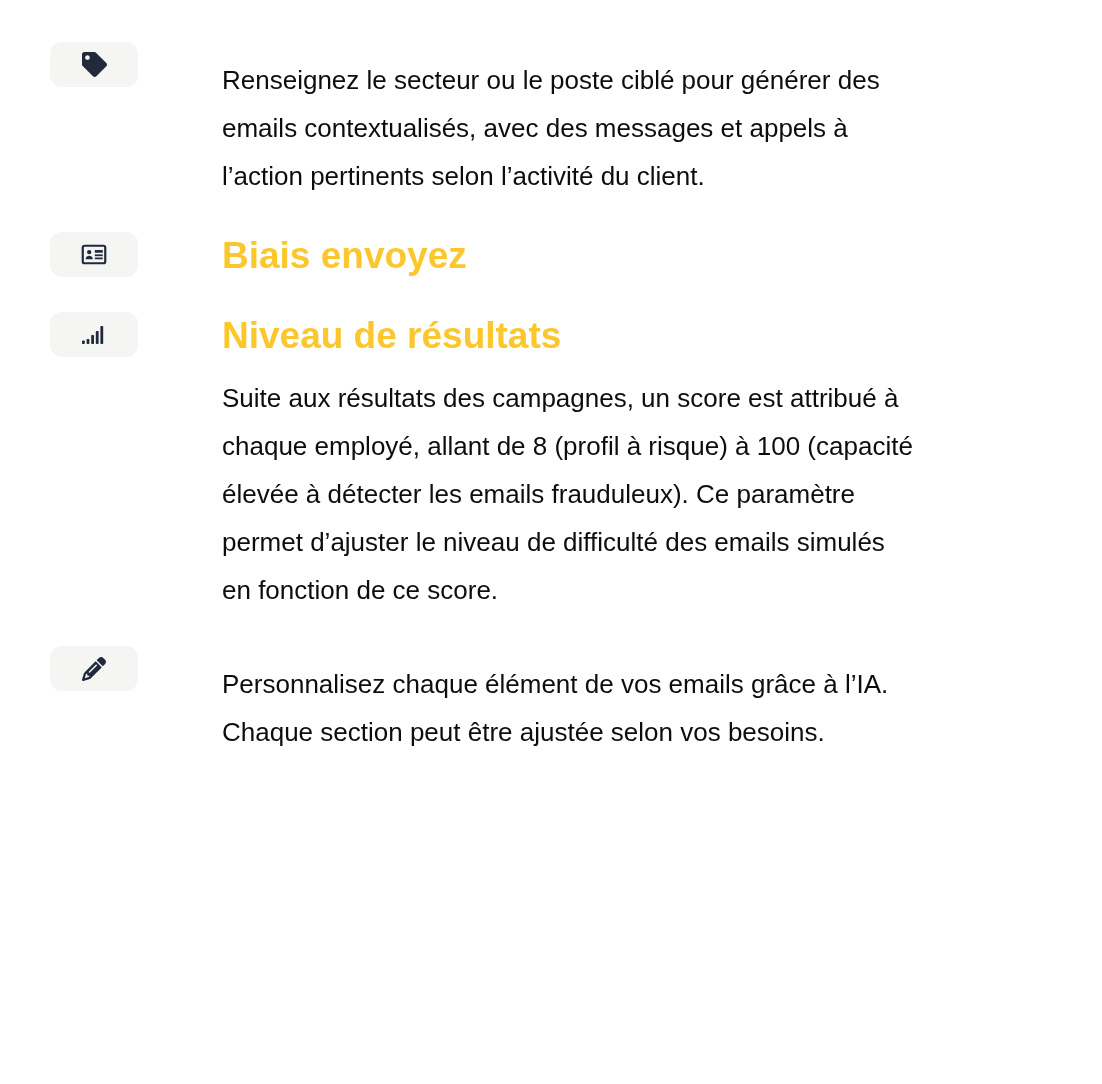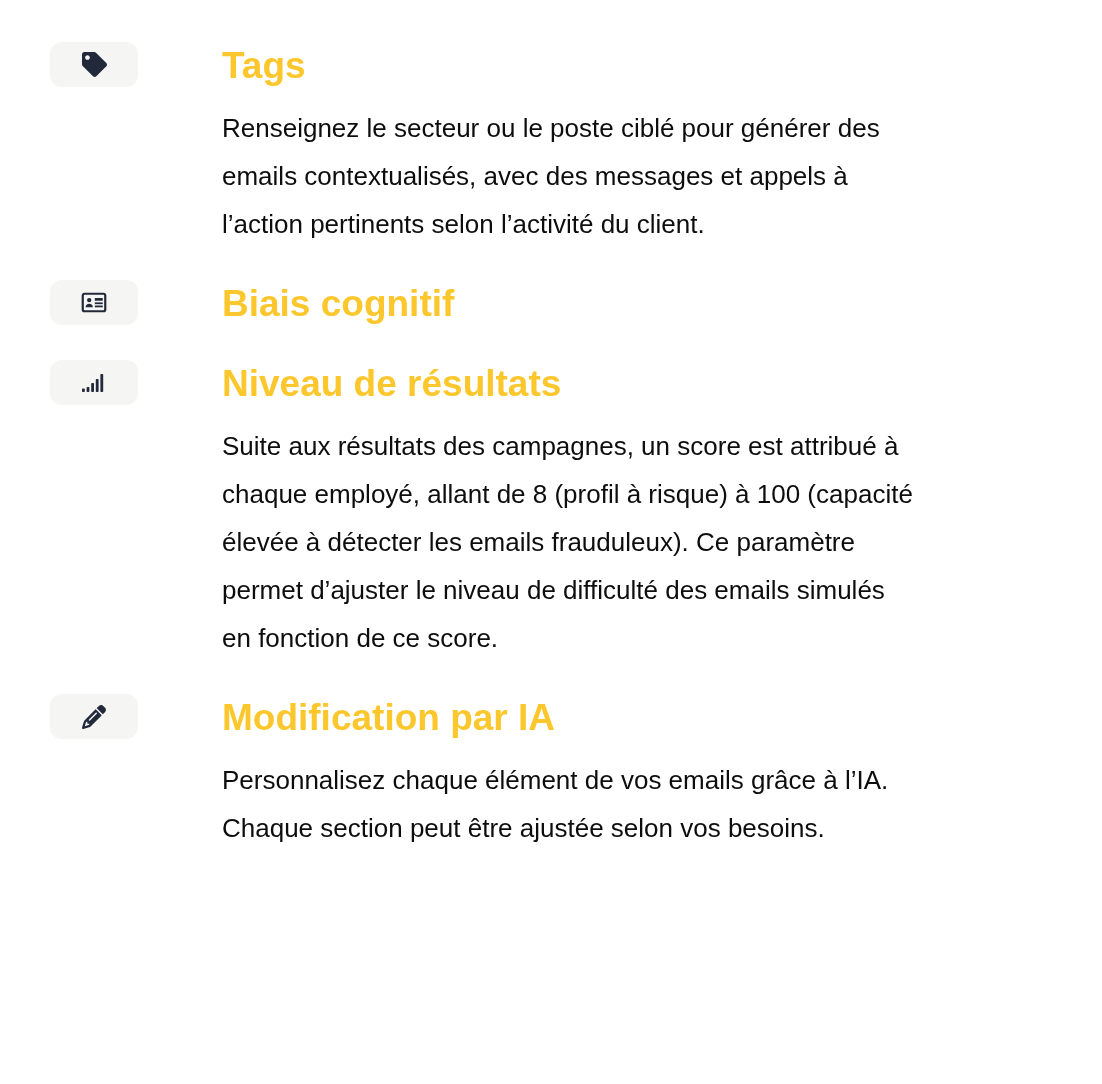--- a/index.html
+++ b/index.html
@@ -65,40 +65,39 @@
 
 <div class="page">
 
   <section class="feature">
     <div class="icon-box">
       <svg width="25" height="25" viewBox="0 0 512 512" fill="currentColor" aria-hidden="true">
         <path d="M0 252.118V48C0 21.49 21.49 0 48 0h204.118a48 48 0 0 1 33.941 14.059l211.882 211.882c18.745 18.745 18.745 49.137 0 67.882L293.823 497.941c-18.745 18.745-49.137 18.745-67.882 0L14.059 286.059A48 48 0 0 1 0 252.118zM112 64c-26.51 0-48 21.49-48 48s21.49 48 48 48 48-21.49 48-48-21.49-48-48-48z"></path>
       </svg>
     </div>
     <div class="content">
-      <h2 class="title">Tags</h2>
       <p class="desc">Renseignez le secteur ou le poste ciblé pour générer des
 emails contextualisés, avec des messages et appels à
 l’action pertinents selon l’activité du client.</p>
     </div>
   </section>
 
   <section class="feature">
     <div class="icon-box">
       <svg width="30" height="25" viewBox="0 0 24 24" fill="none" aria-hidden="true">
         <rect x="1.2" y="3.6" width="21.6" height="16.8" rx="1.8" stroke="currentColor" stroke-width="2.1" fill="none"></rect>
         <circle cx="7.4" cy="9.7" r="2.1" fill="currentColor"></circle>
         <path d="M3.9 16.6c0-1.95 1.57-3.3 3.5-3.3s3.5 1.35 3.5 3.3z" fill="currentColor"></path>
         <rect x="12.8" y="7.7" width="7.6" height="2.6" fill="currentColor"></rect>
         <rect x="12.8" y="11.9" width="7.6" height="1.7" fill="currentColor"></rect>
         <rect x="12.8" y="14.9" width="7.6" height="1.7" fill="currentColor"></rect>
       </svg>
     </div>
     <div class="content">
-      <h2 class="title">Biais cognitif</h2>
+      <h2 class="title">Biais envoyez</h2>
     </div>
   </section>
 
   <section class="feature">
     <div class="icon-box">
       <svg width="26" height="22" viewBox="0 0 26 22" fill="currentColor" aria-hidden="true">
         <rect x="1" y="16.5" width="2.8" height="3.5" rx="0.8"></rect>
         <rect x="5.6" y="15" width="2.8" height="5" rx="0.8"></rect>
         <rect x="10.2" y="11" width="2.8" height="9" rx="0.8"></rect>
         <rect x="14.8" y="7" width="2.8" height="13" rx="0.8"></rect>
@@ -115,19 +114,18 @@
     </div>
   </section>
 
   <section class="feature">
     <div class="icon-box">
       <svg width="24" height="24" viewBox="0 0 512 512" fill="currentColor" aria-hidden="true">
         <path d="M410.3 231l11.3-11.3-33.9-33.9-62.1-62.1L291.7 89.8l-11.3 11.3-22.6 22.6L58.6 322.9c-10.4 10.4-18 23.3-22.2 37.4L1 480.7c-2.5 8.4-.2 17.5 6.1 23.7s15.3 8.5 23.7 6.1l120.3-35.4c14.1-4.2 27-11.8 37.4-22.2L387.7 253.7 410.3 231zM160 399.4l-9.1 22.7c-4 3.1-8.5 5.4-13.3 6.9L59.4 452l23-78.1c1.4-4.9 3.8-9.4 6.9-13.3l22.7-9.1 0 32c0 8.8 7.2 16 16 16l32 0zM362.7 18.7L348.3 33.2 325.7 55.8 314.3 67.1l33.9 33.9 62.1 62.1 33.9 33.9 11.3-11.3 22.6-22.6 14.5-14.5c25-25 25-65.5 0-90.5L453.3 18.7c-25-25-65.5-25-90.5 0zm-47.4 168l-144 144c-6.2 6.2-16.4 6.2-22.6 0s-6.2-16.4 0-22.6l144-144c6.2-6.2 16.4-6.2 22.6 0s6.2 16.4 0 22.6z"></path>
       </svg>
     </div>
     <div class="content">
-      <h2 class="title">Modification par IA</h2>
       <p class="desc">Personnalisez chaque élément de vos emails grâce à l’IA.
 Chaque section peut être ajustée selon vos besoins.</p>
     </div>
   </section>
 
 </div>
 
 </body></html>

